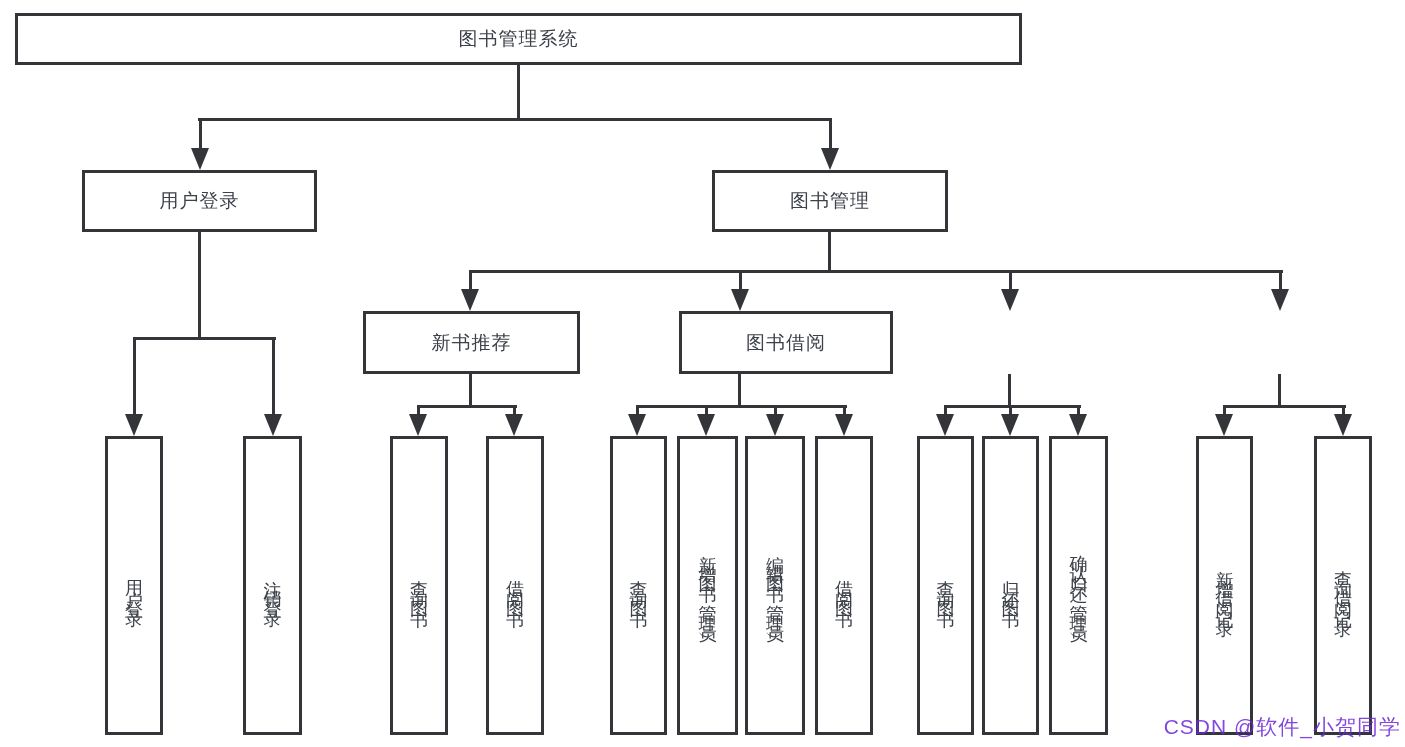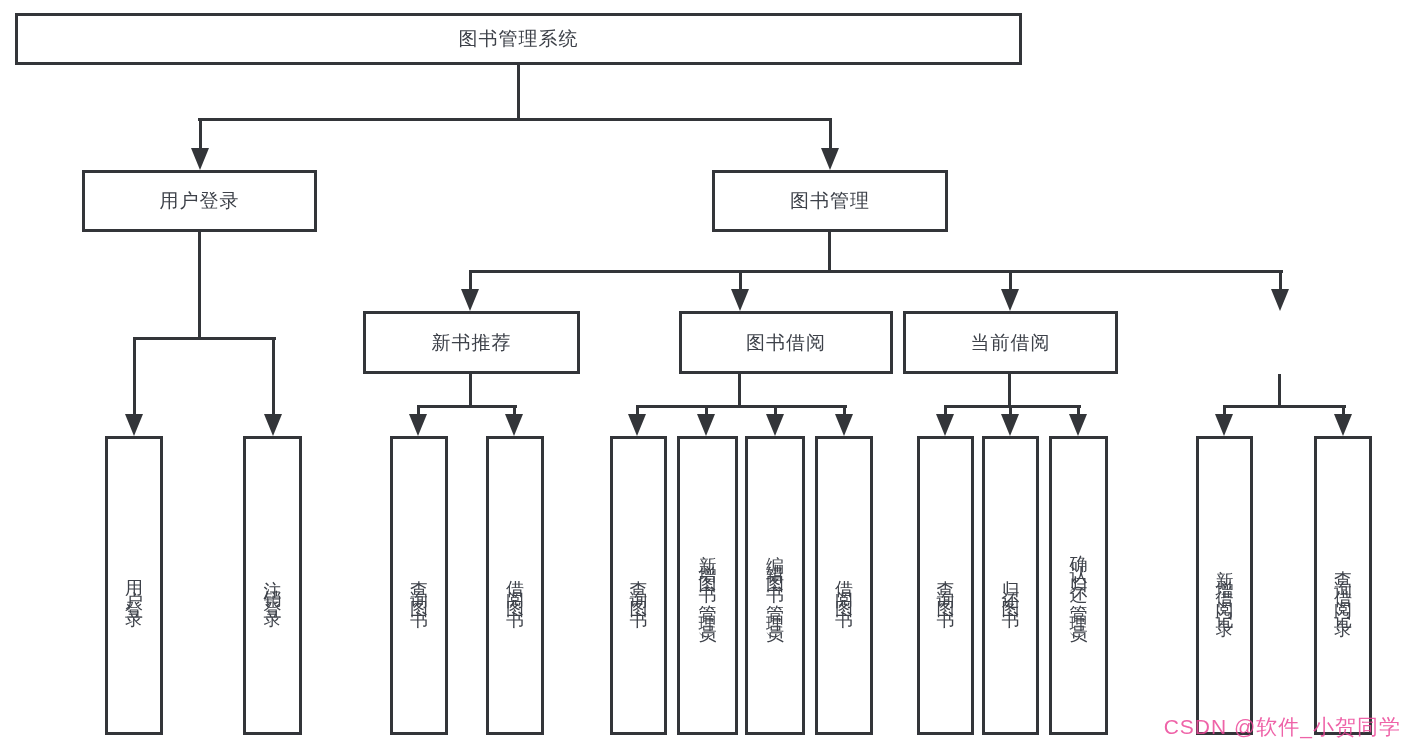--- a/index.html
+++ b/index.html
@@ -45,21 +45,21 @@
   .arrow .head{
     position:absolute;left:0;bottom:0;width:0;height:0;
     border-left:9px solid transparent;
     border-right:9px solid transparent;
     border-top:22px solid #333539;
   }
   .watermark{
     position:absolute;
     right:4px;bottom:6px;
     font-size:21px;
-    color:#ec4899;
+    color:#6d28d9;
     opacity:.85;
     letter-spacing:1px;
     z-index:5;
     white-space:nowrap;
   }
 </style>
 </head>
 <body>
 
 <div id="stage">
@@ -174,23 +174,20 @@
   <div class="node h" style="left:712px;top:170px;width:236px;height:62px;">
     <span>图书管理</span>
   </div>
 
   <div class="node h" style="left:363px;top:311px;width:217px;height:63px;">
     <span>新书推荐</span>
   </div>
   <div class="node h" style="left:633px;top:311px;width:214px;height:63px;margin-left:46px;">
     <span>图书借阅</span>
   </div>
-  <div class="node h" style="left:903px;top:311px;width:215px;height:63px;">
-    <span>当前借阅</span>
-  </div>
 
   <div class="node v" style="left:105px;top:436px;width:58px;height:299px;">
     <span>用户登录</span>
   </div>
   <div class="node v" style="left:243px;top:436px;width:59px;height:299px;">
     <span>注销登录</span>
   </div>
 
   <div class="node v" style="left:390px;top:436px;width:58px;height:299px;">
     <span>查询图书</span>

